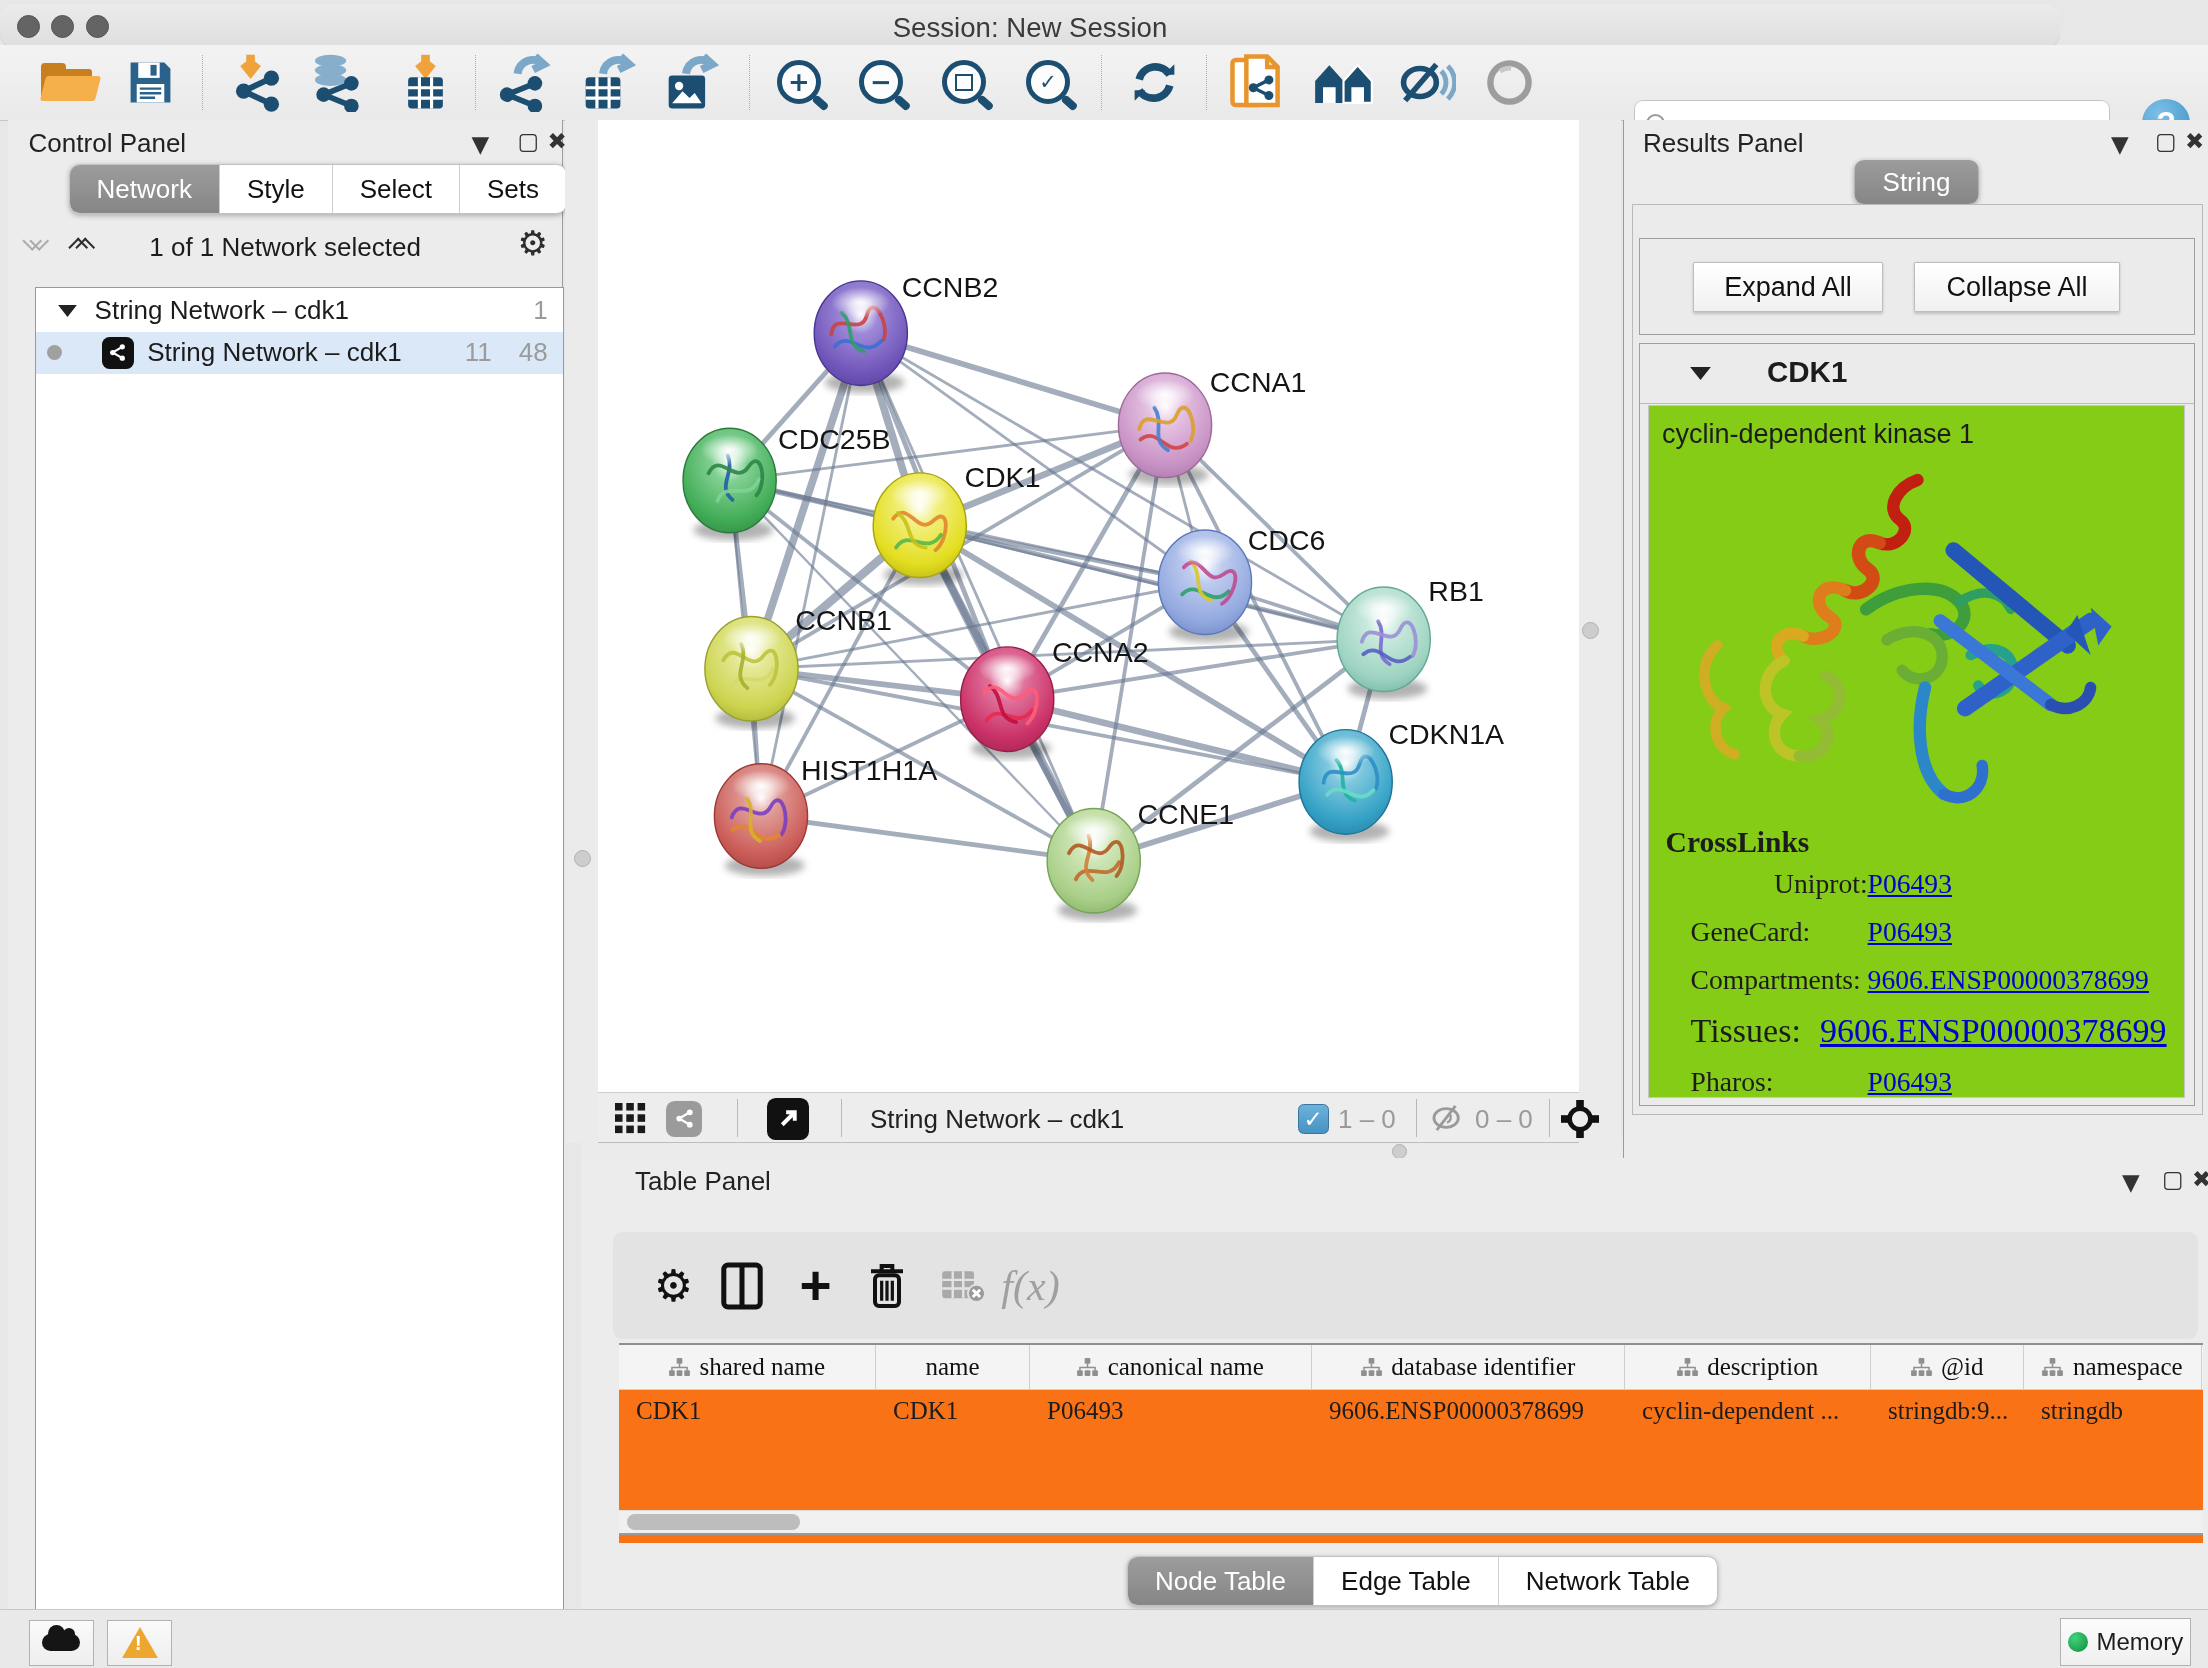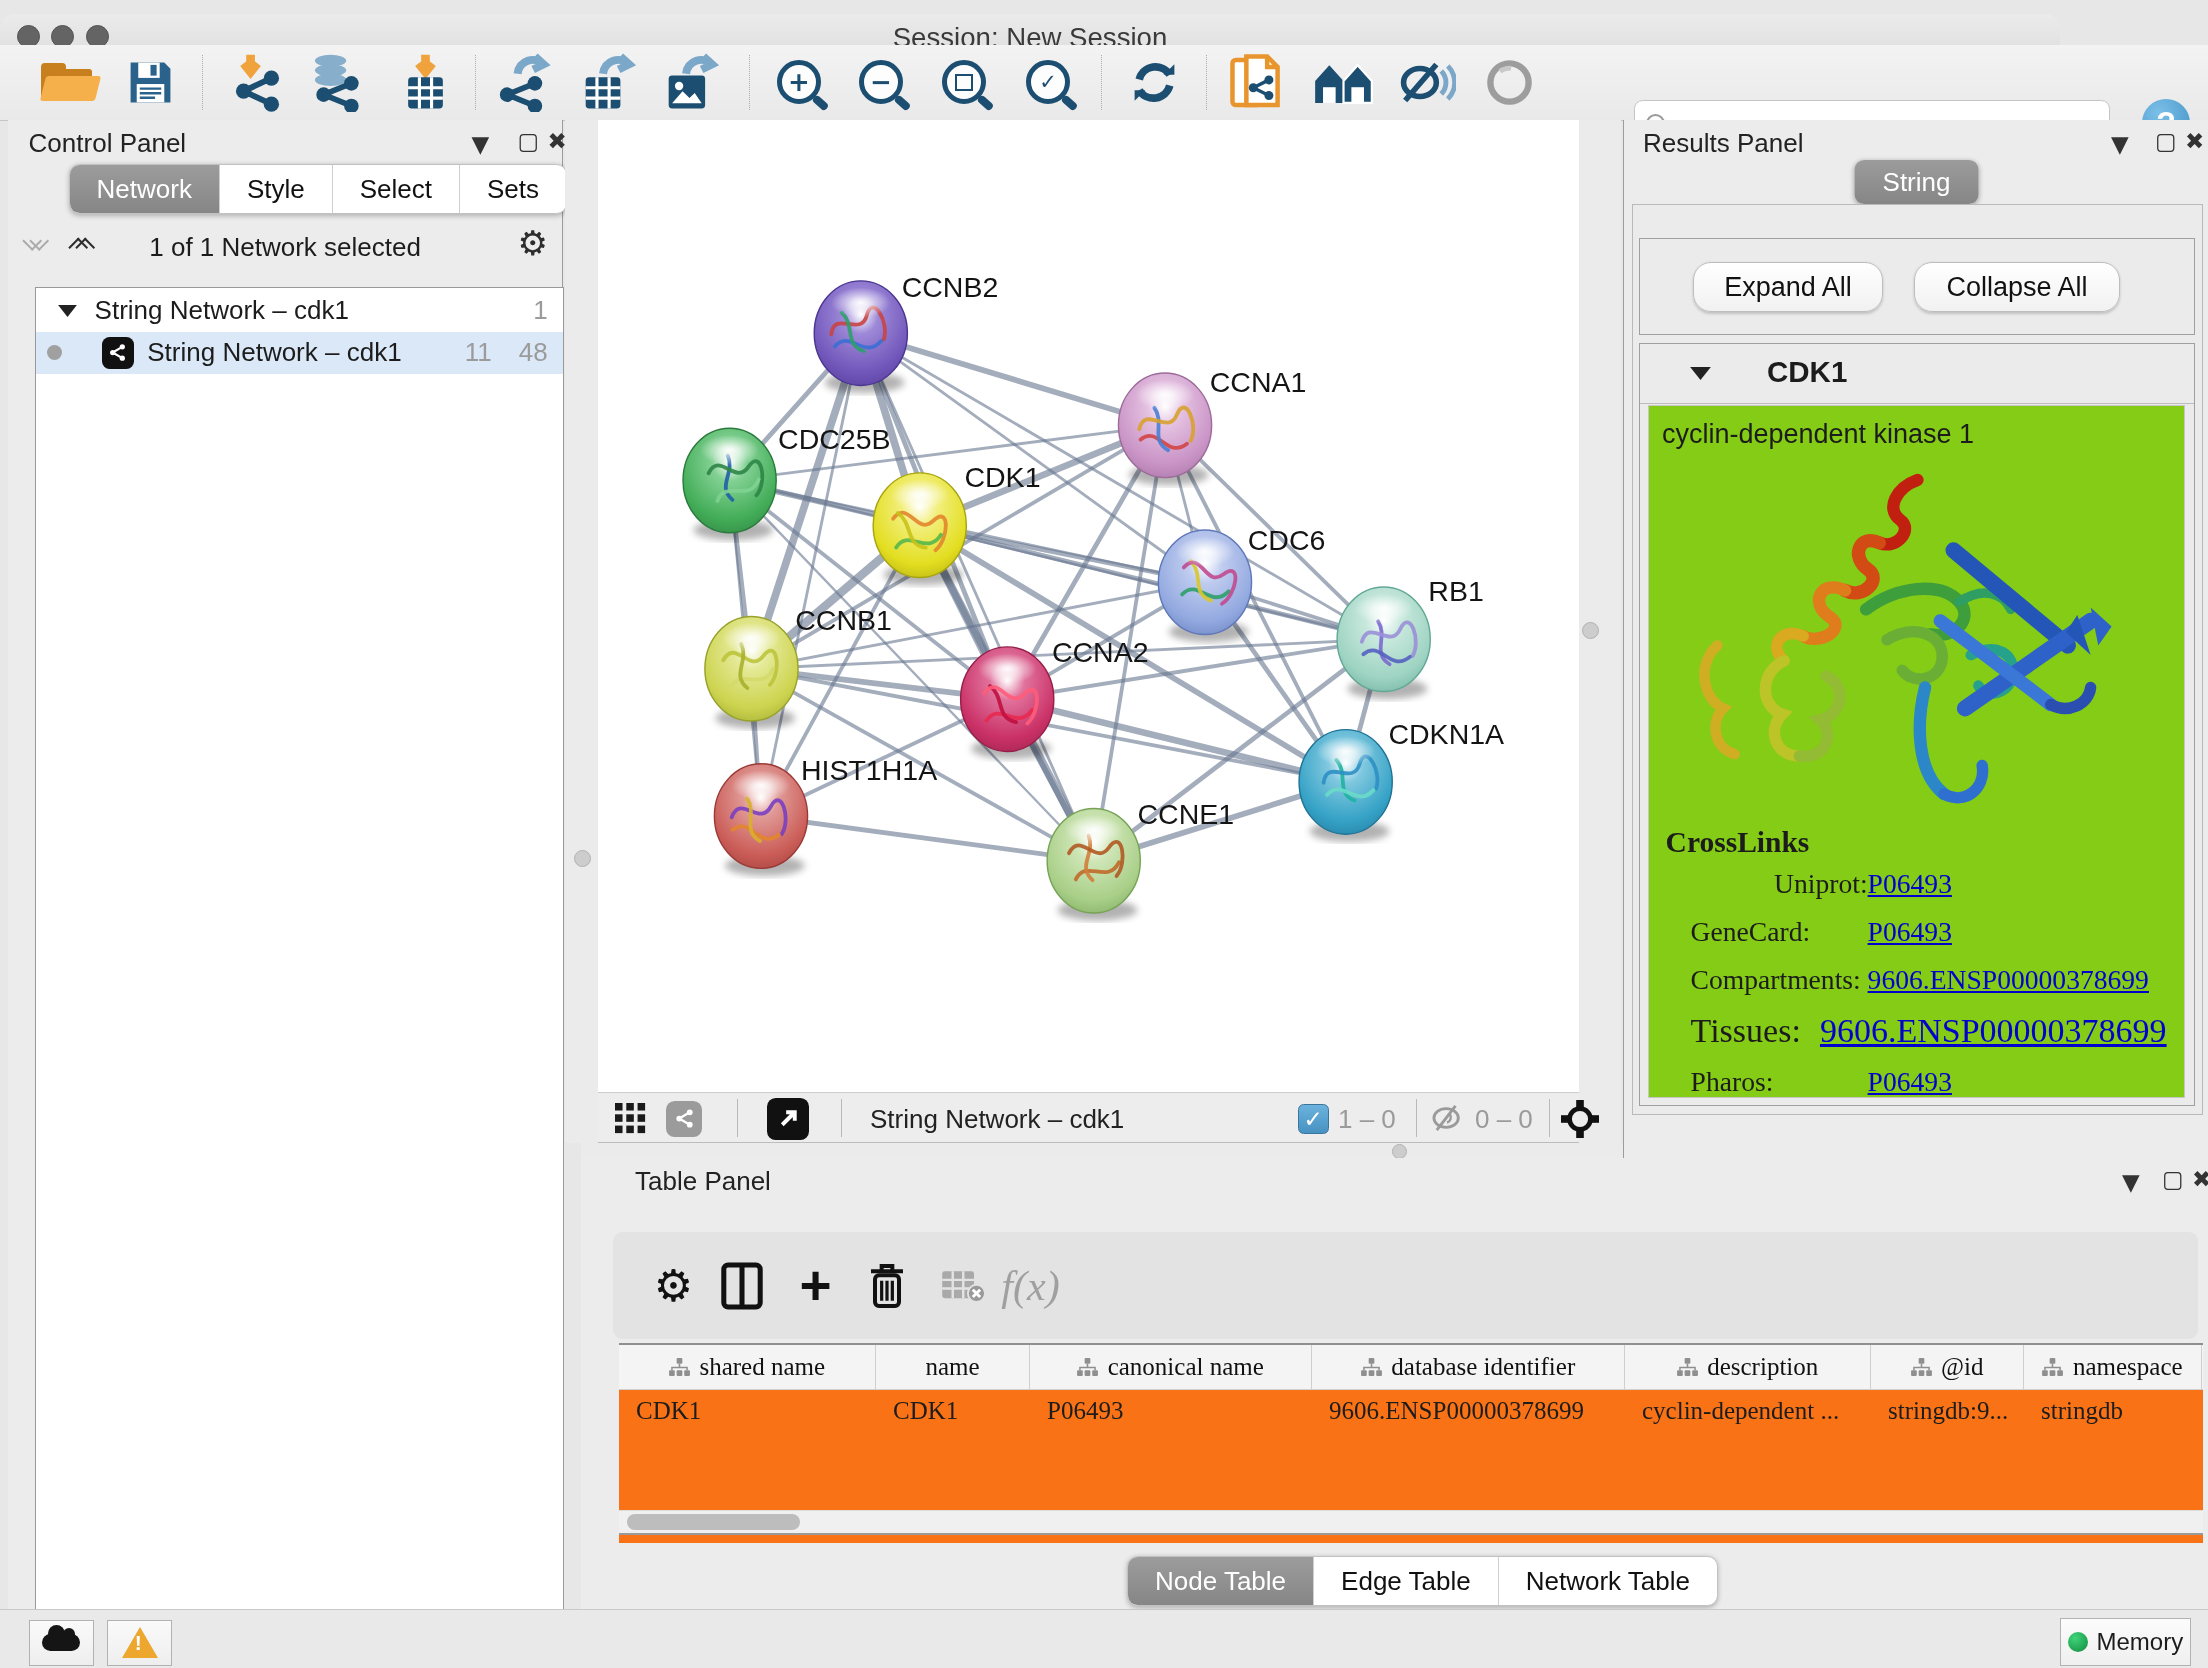--- a/index.html
+++ b/index.html
@@ -1,21 +1,21 @@
 <!DOCTYPE html>
 <html style="font-size:15px"><head>
 <meta charset="utf-8">
 <style>
   html,body{margin:0;padding:0;}
   body{width:2208px;height:1668px;position:relative;overflow:hidden;
        background:#e7e7e7;font-family:"Liberation Sans",sans-serif;color:#1c1c1c;
        -webkit-font-smoothing:antialiased;}
   .abs{position:absolute;}
   
-  #titlebar{left:0;top:14px;width:2060px;height:44px;
+  #titlebar{left:0;top:4px;width:2060px;height:44px;
     background:linear-gradient(#ebebeb,#dedede);border-bottom:1px solid #c0c0c0;border-radius:15px;}
   .tl{width:21px;height:21px;border-radius:50%;background:#646464;border:1px solid #535353;top:10.5px;}
   #title-text{width:100%;text-align:center;top:7.6px;font-size:27.6px;color:#3a3a3a;}
   
   #toolbar{left:0;top:45px;width:2208px;height:75px;
     background:linear-gradient(#f3f3f3,#e9e9e9);border-bottom:1.9px solid #c6c6c6;}
   .tbtn{top:5.7px;width:80px;height:63px;display:flex;align-items:center;justify-content:center;position:absolute;}
   .tsep{top:9.5px;width:0;height:55px;border-left:1.9px dotted #adadad;position:absolute;}
   
   .folder{width:53px;height:38px;position:relative;}
@@ -65,21 +65,21 @@
   .graytxt{color:#9a9a9a;}
   .checkbox{width:28.5px;height:28.5px;border-radius:5.7px;background:linear-gradient(#6cb2dd,#4792c2);
      border:1px solid #39759c;color:#fff;font:700 23px/28.5px "DejaVu Sans",sans-serif;text-align:center;}
   
   .vsplit{background:#ebebeb;}
   .dot{width:15px;height:15px;border-radius:50%;background:#cdcdcd;border:1px solid #b2b2b2;}
   
   #results{left:1623px;top:120px;width:586px;height:1039px;background:#ececec;
      border-left:1.9px solid #9c9c9c;box-sizing:border-box;}
   .rbox{position:absolute;border:1.9px solid #9f9f9f;background:#ebebeb;}
-  .btn{background:linear-gradient(#ffffff,#f1f1f1);border:1px solid #bdbdbd;border-radius:18px;
+  .btn{background:linear-gradient(#ffffff,#f1f1f1);border:1px solid #bdbdbd;border-radius:1px;
      font-size:27px;color:#111;display:flex;align-items:center;justify-content:center;
      box-shadow:0 1.9px 2.9px rgba(0,0,0,.18);}
   .serif{font-family:"Liberation Serif","DejaVu Serif",serif;}
   .xlink{color:#0202ce;text-decoration:underline;}
   
   #tablepanel{left:581px;top:1158px;width:1627px;height:451px;background:#ececec;}
   #tbl-toolbar{left:32px;top:74px;width:1585px;height:107px;background:#e3e3e3;border-radius:9.5px;position:absolute;}
   .tico{position:absolute;top:0;height:107px;display:flex;align-items:center;justify-content:center;width:67px;}
   #tbl{left:38px;top:185px;width:1584px;height:198px;background:#f97316;border-top:2.9px solid #8f8f8f;position:absolute;overflow:hidden;font-family:Liberation Serif, serif;}
   #tbl-head{display:flex;height:44px;background:#f4f4f4;border-bottom:1px solid #cfcfcf;}

